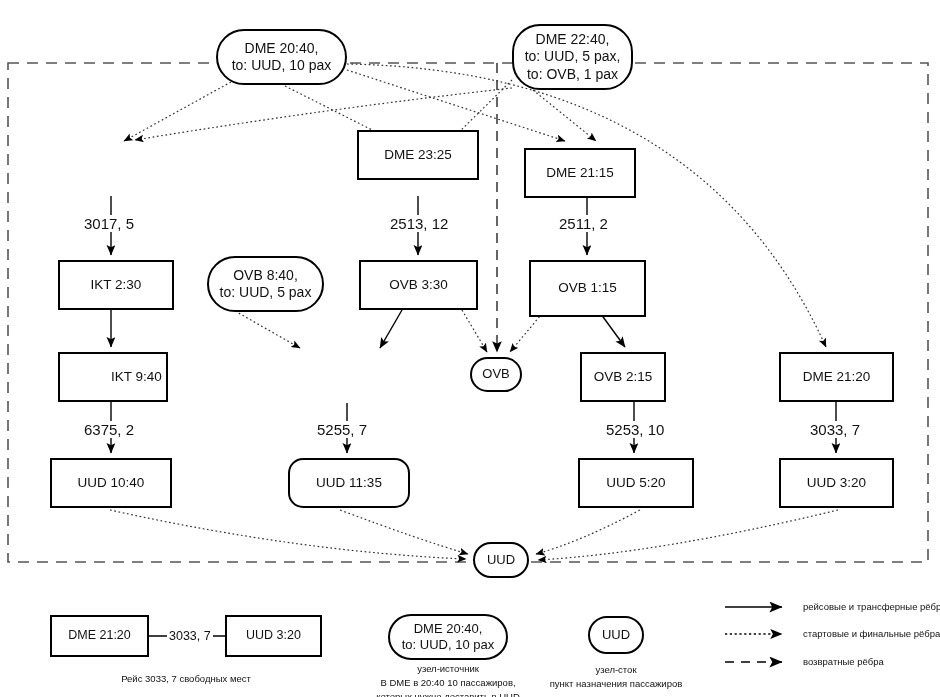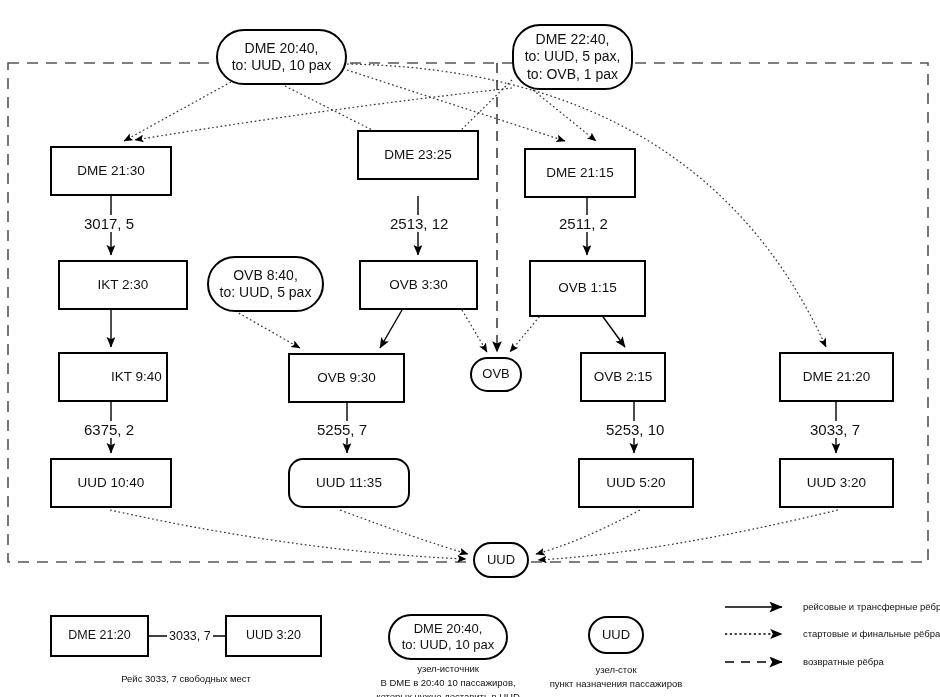--- a/index.html
+++ b/index.html
@@ -139,43 +139,37 @@
     </div>
   </div>
 
   <div class="node src" style="left:207px;top:256px;width:117px;height:56px;">
     <div>
       <div>OVB 8:40,</div>
       <div>to: UUD, 5 pax</div>
     </div>
   </div>
 
-  <div class="node rect" style="left:50px;top:146px;width:122px;height:50px;">
-    <span>DME 21:30</span>
-  </div>
   <div class="node rect" style="left:357px;top:130px;width:122px;height:50px;">
     <span>DME 23:25</span>
   </div>
   <div class="node rect" style="left:524px;top:148px;width:112px;height:50px;">
     <span>DME 21:15</span>
   </div>
-  <div class="node rect" style="left:58px;top:260px;width:130px;height:50px;">
+  <div class="node rect" style="left:58px;top:260px;width:116px;height:50px;">
     <span>IKT 2:30</span>
   </div>
   <div class="node rect" style="left:359px;top:260px;width:119px;height:50px;">
     <span>OVB 3:30</span>
   </div>
   <div class="node rect" style="left:529px;top:260px;width:117px;height:57px;">
     <span>OVB 1:15</span>
   </div>
   <div class="node rect" style="left:58px;top:352px;width:110px;height:50px;padding-left:47px;">
     <span>IKT 9:40</span>
-  </div>
-  <div class="node rect" style="left:288px;top:353px;width:117px;height:50px;">
-    <span>OVB 9:30</span>
   </div>
   <div class="node rect" style="left:580px;top:352px;width:86px;height:50px;">
     <span>OVB 2:15</span>
   </div>
   <div class="node rect" style="left:779px;top:352px;width:115px;height:50px;">
     <span>DME 21:20</span>
   </div>
   <div class="node rect" style="left:50px;top:458px;width:122px;height:50px;">
     <span>UUD 10:40</span>
   </div>

